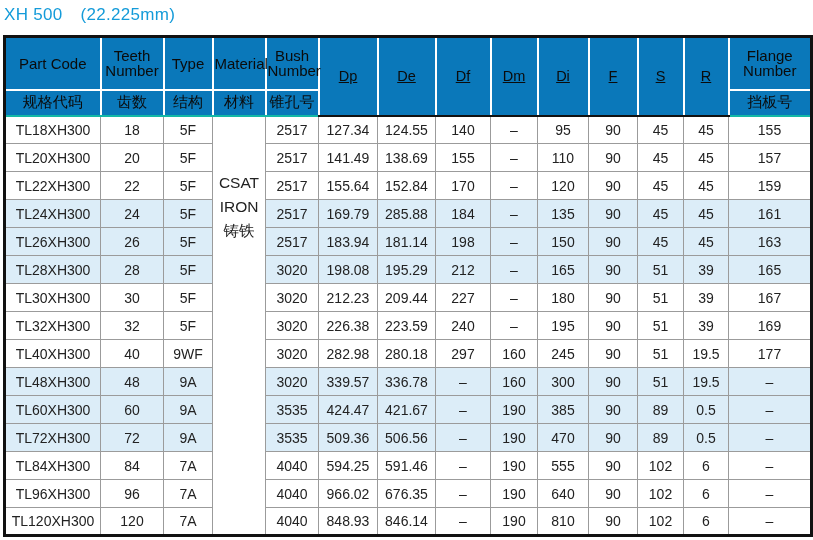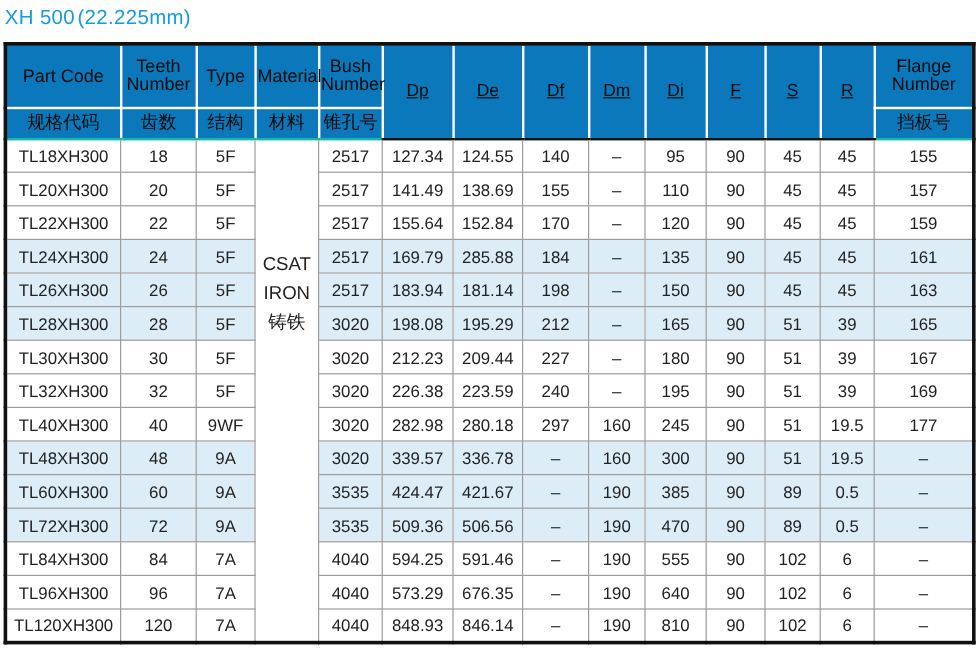--- a/index.html
+++ b/index.html
@@ -10,21 +10,21 @@
     font-family: "Liberation Sans", "DejaVu Sans", sans-serif;
   }
   .title {
     position: absolute;
     left: 4px; top: 5px;
     font-size: 17px;
     color: #149bd9;
     letter-spacing: 0.3px;
     white-space: nowrap;
   }
-  .title .pitch { margin-left: 2px; }
+  .title .pitch { margin-left: 18px; }
 
   table.spec {
     position: absolute;
     left: 3px; top: 35px;
     width: 807px;
     border-collapse: collapse;
     table-layout: fixed;
     border: 3px solid #111111;
   }
   thead th {
@@ -50,21 +50,21 @@
     font-size: 14px;
     color: #222222;
     background: #ffffff;
     white-space: nowrap;
     overflow: hidden;
   }
   tbody tr.stripe td { background: #dcedf8; }
   tbody td.material {
     background: #ffffff !important;
     vertical-align: top;
-    padding-top: 92px;
+    padding-top: 54px;
     font-size: 15.5px;
     line-height: 24px;
     color: #222222;
   }
 </style>
 </head>
 <body>
 
 <div class="title">
   <span>XH 500</span><span class="pitch">(22.225mm)</span>
@@ -312,21 +312,21 @@
         <td>90</td>
         <td>102</td>
         <td>6</td>
         <td>–</td>
       </tr>
       <tr>
         <td>TL96XH300</td>
         <td>96</td>
         <td>7A</td>
         <td>4040</td>
-        <td>573.29</td>
+        <td>966.02</td>
         <td>676.35</td>
         <td>–</td>
         <td>190</td>
         <td>640</td>
         <td>90</td>
         <td>102</td>
         <td>6</td>
         <td>–</td>
       </tr>
       <tr>

